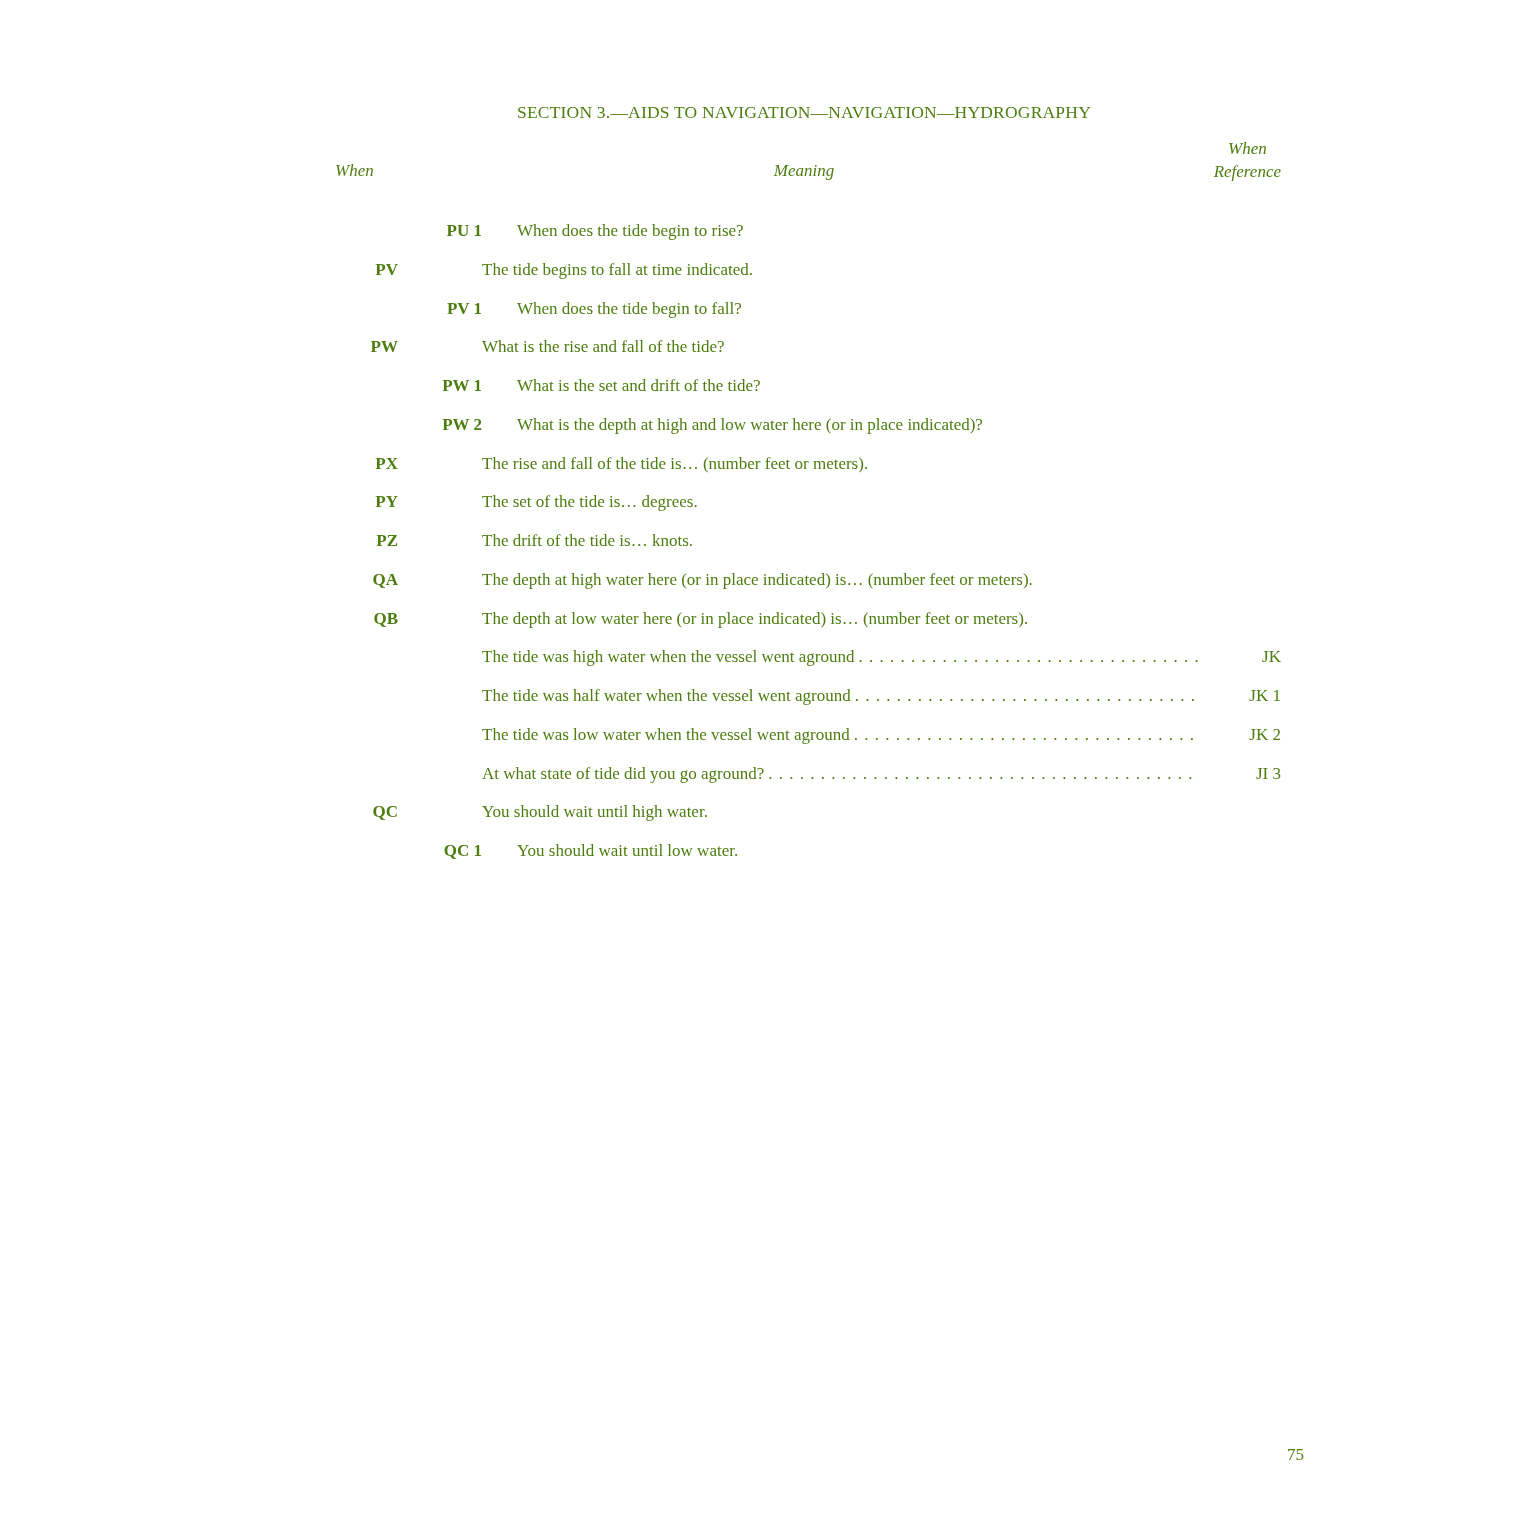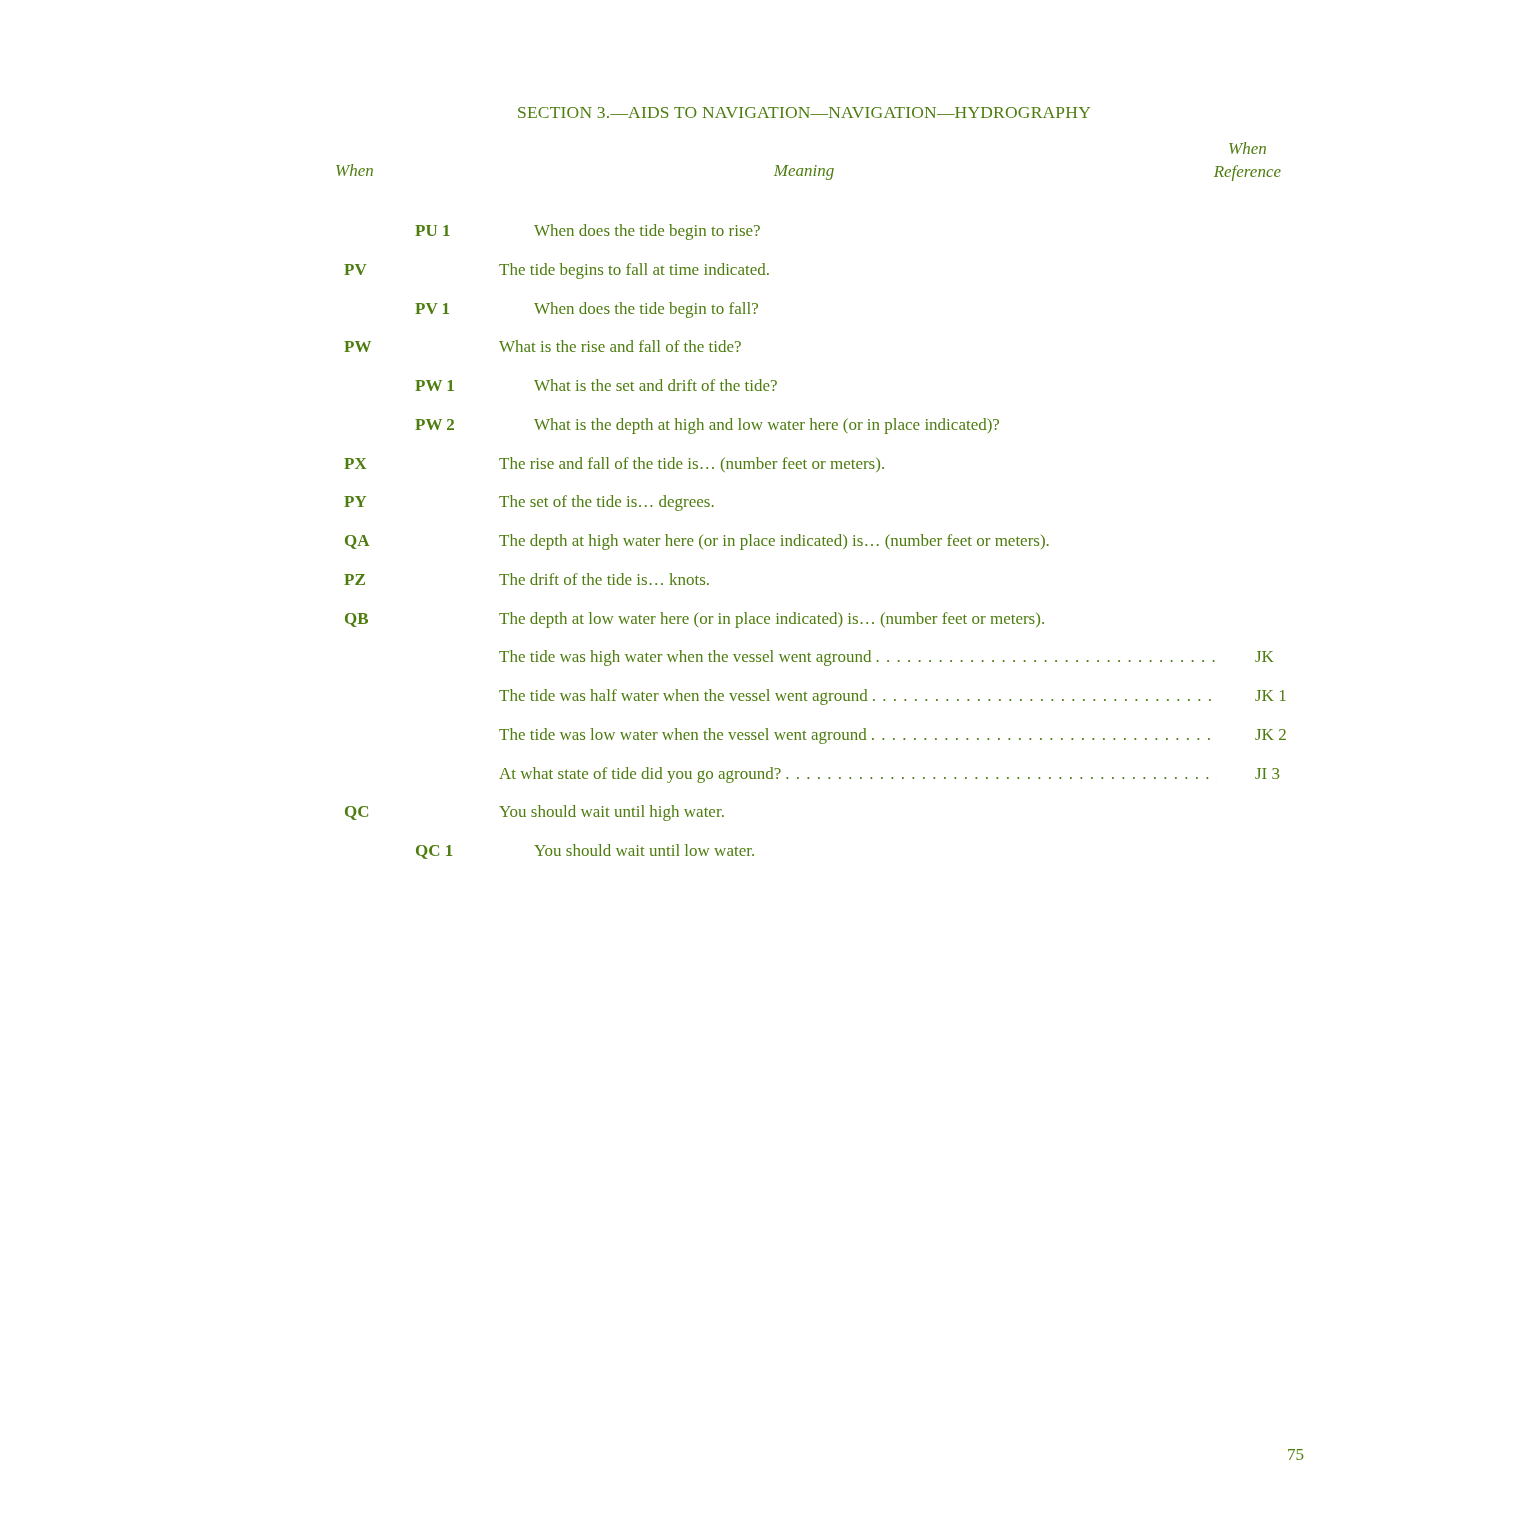--- a/index.html
+++ b/index.html
@@ -42,22 +42,23 @@
     position: absolute;
     top: 160px;
     left: 327px;
     width: 954px;
     text-align: center;
     font-style: italic;
   }
   .rows {
     position: absolute;
     top: 220px;
-    left: 344px;
+    left: 327px;
     width: 954px;
+    text-align: right;
   }
   .row {
     display: flex;
     align-items: flex-start;
     height: 38.75px;
     white-space: nowrap;
   }
   .c-code  { width: 71px; flex: 0 0 71px; font-weight: bold; }
   .c-sub   { width: 84px; flex: 0 0 84px; font-weight: bold; }
   .c-meaning { flex: 0 1 auto; }
@@ -135,28 +136,28 @@
         <span class="c-code">PX</span>
         <span class="c-sub"></span>
         <span class="c-meaning">The rise and fall of the tide is… (number feet or meters).</span>
       </div>
       <div class="row main">
         <span class="c-code">PY</span>
         <span class="c-sub"></span>
         <span class="c-meaning">The set of the tide is… degrees.</span>
       </div>
       <div class="row main">
+        <span class="c-code">PZ</span>
+        <span class="c-sub"></span>
+        <span class="c-meaning">The drift of the tide is… knots.</span>
+      </div>
+      <div class="row main">
         <span class="c-code">QA</span>
         <span class="c-sub"></span>
         <span class="c-meaning">The depth at high water here (or in place indicated) is… (number feet or meters).</span>
-      </div>
-      <div class="row main">
-        <span class="c-code">PZ</span>
-        <span class="c-sub"></span>
-        <span class="c-meaning">The drift of the tide is… knots.</span>
       </div>
       <div class="row main">
         <span class="c-code">QB</span>
         <span class="c-sub"></span>
         <span class="c-meaning">The depth at low water here (or in place indicated) is… (number feet or meters).</span>
       </div>
       <div class="row ref">
         <span class="c-code"></span>
         <span class="c-sub"></span>
         <span class="c-meaning">The tide was high water when the vessel went aground</span>

